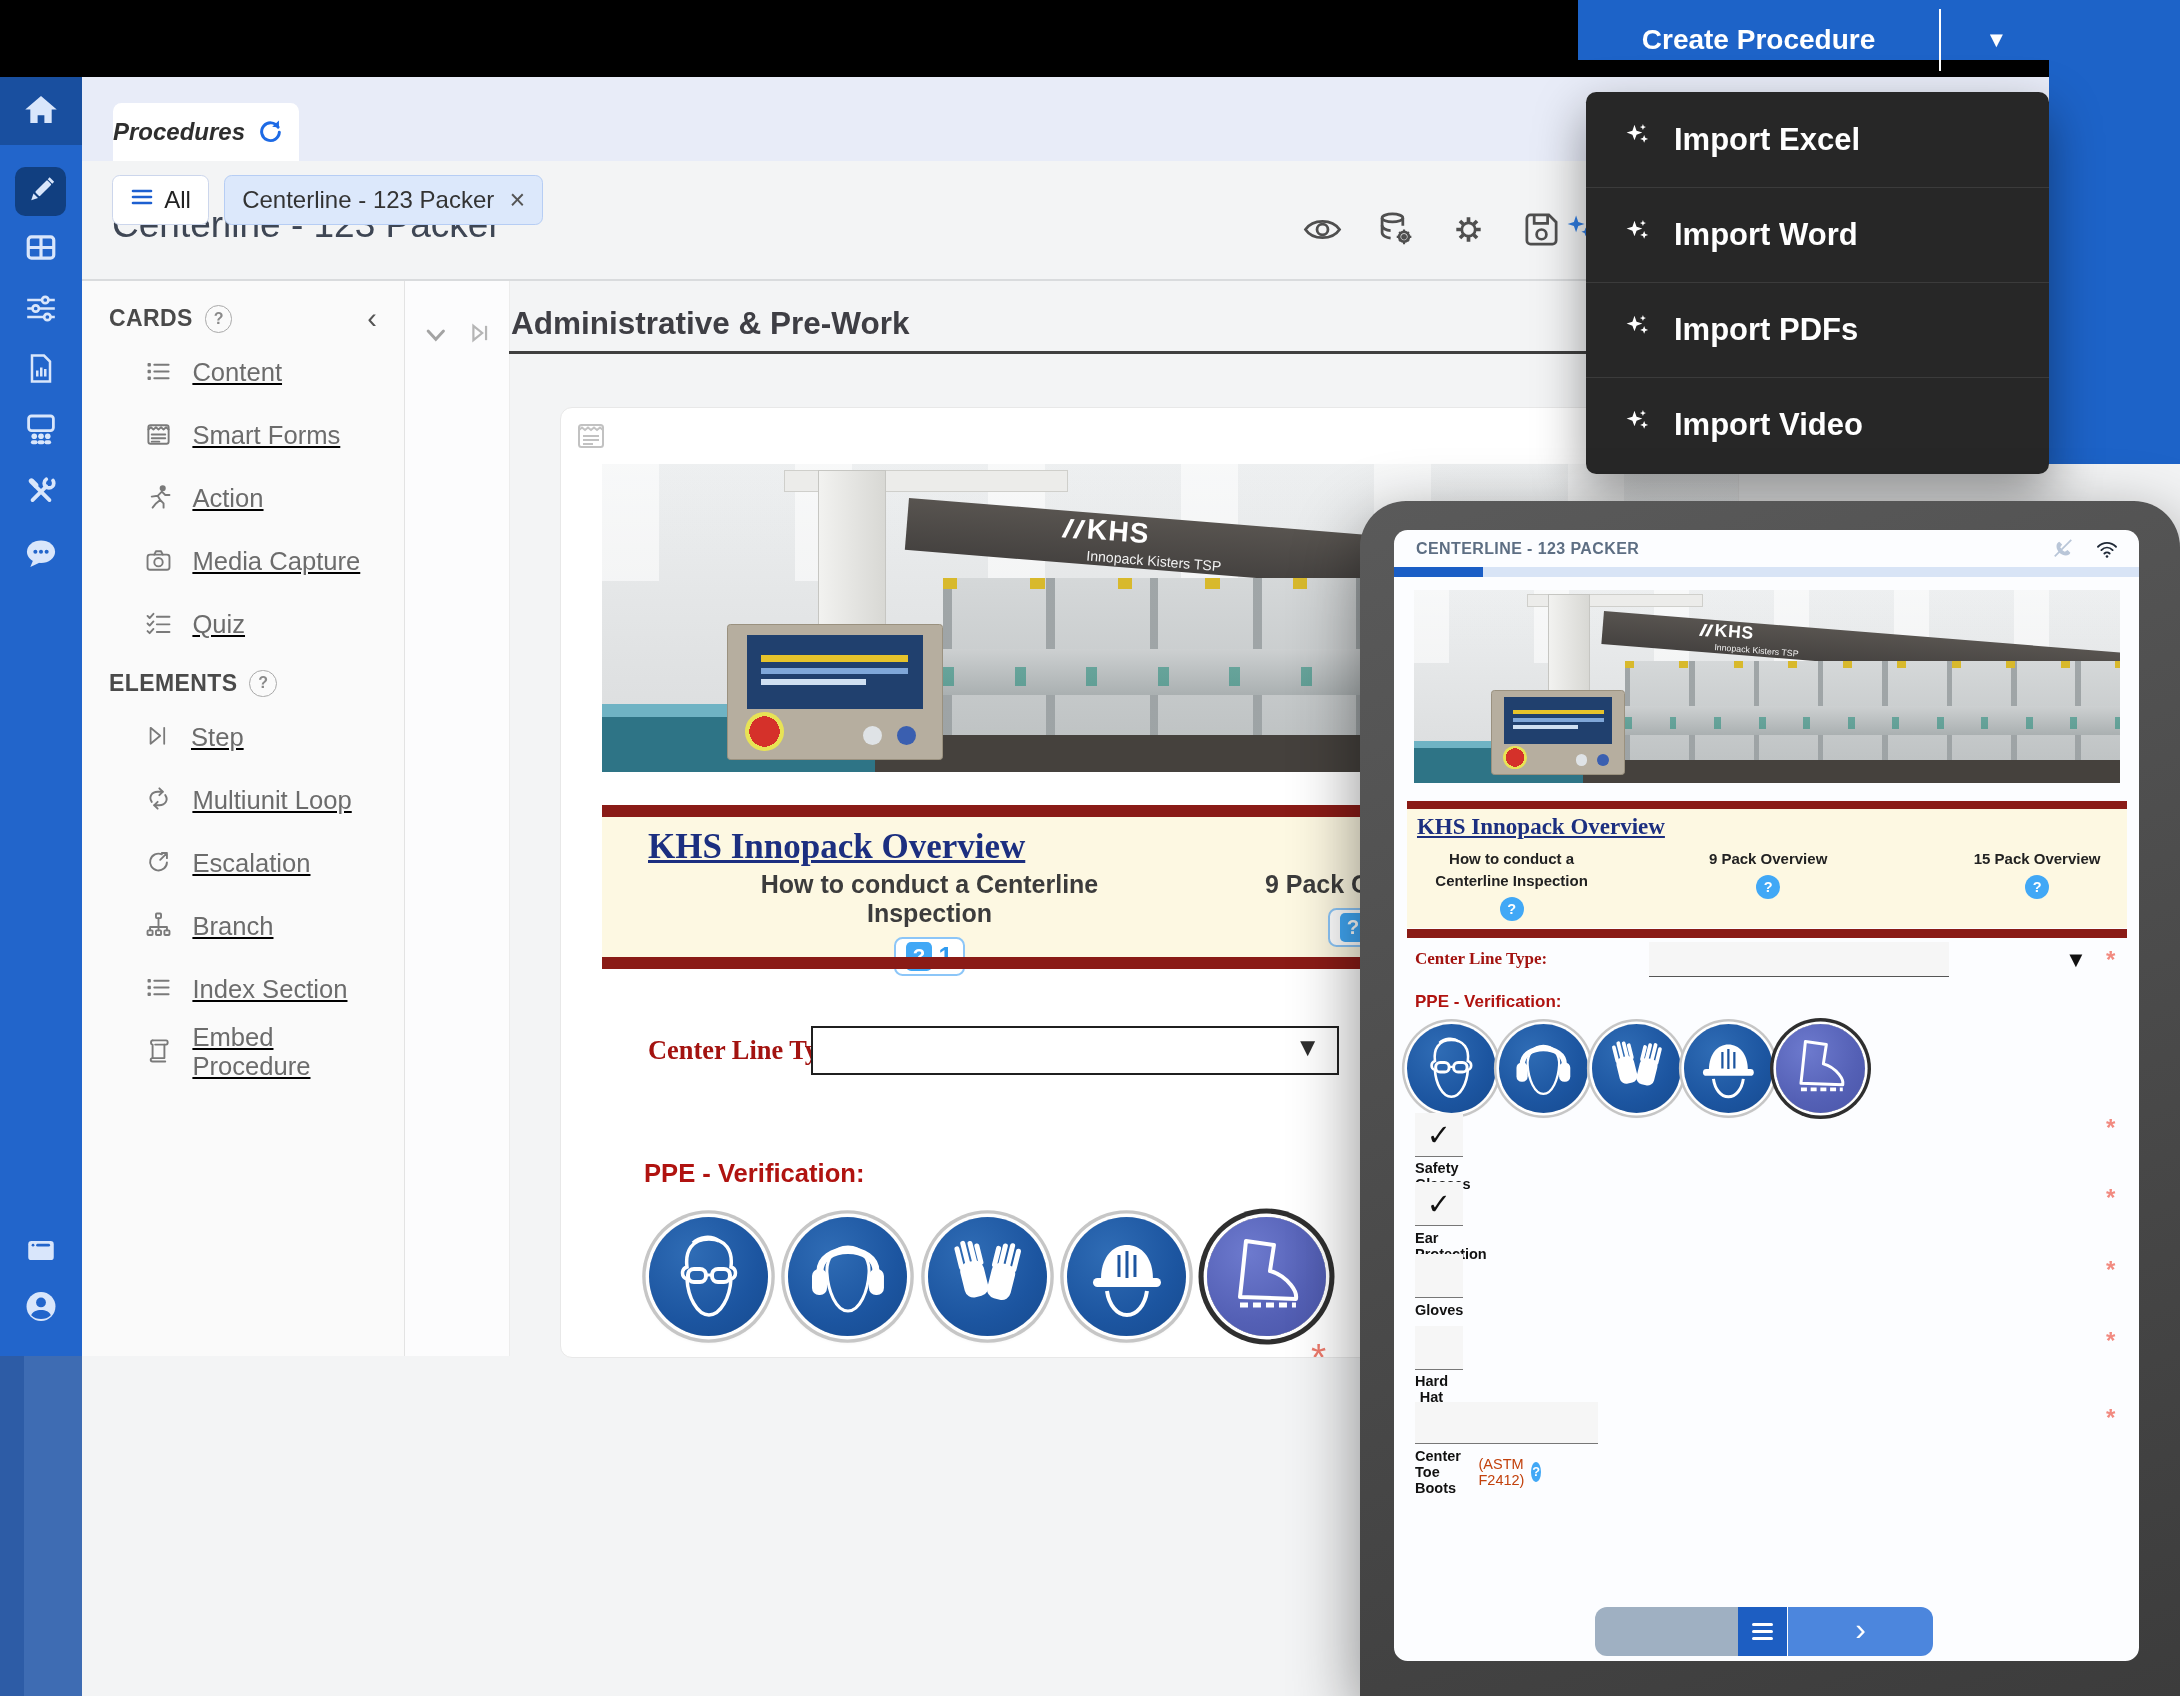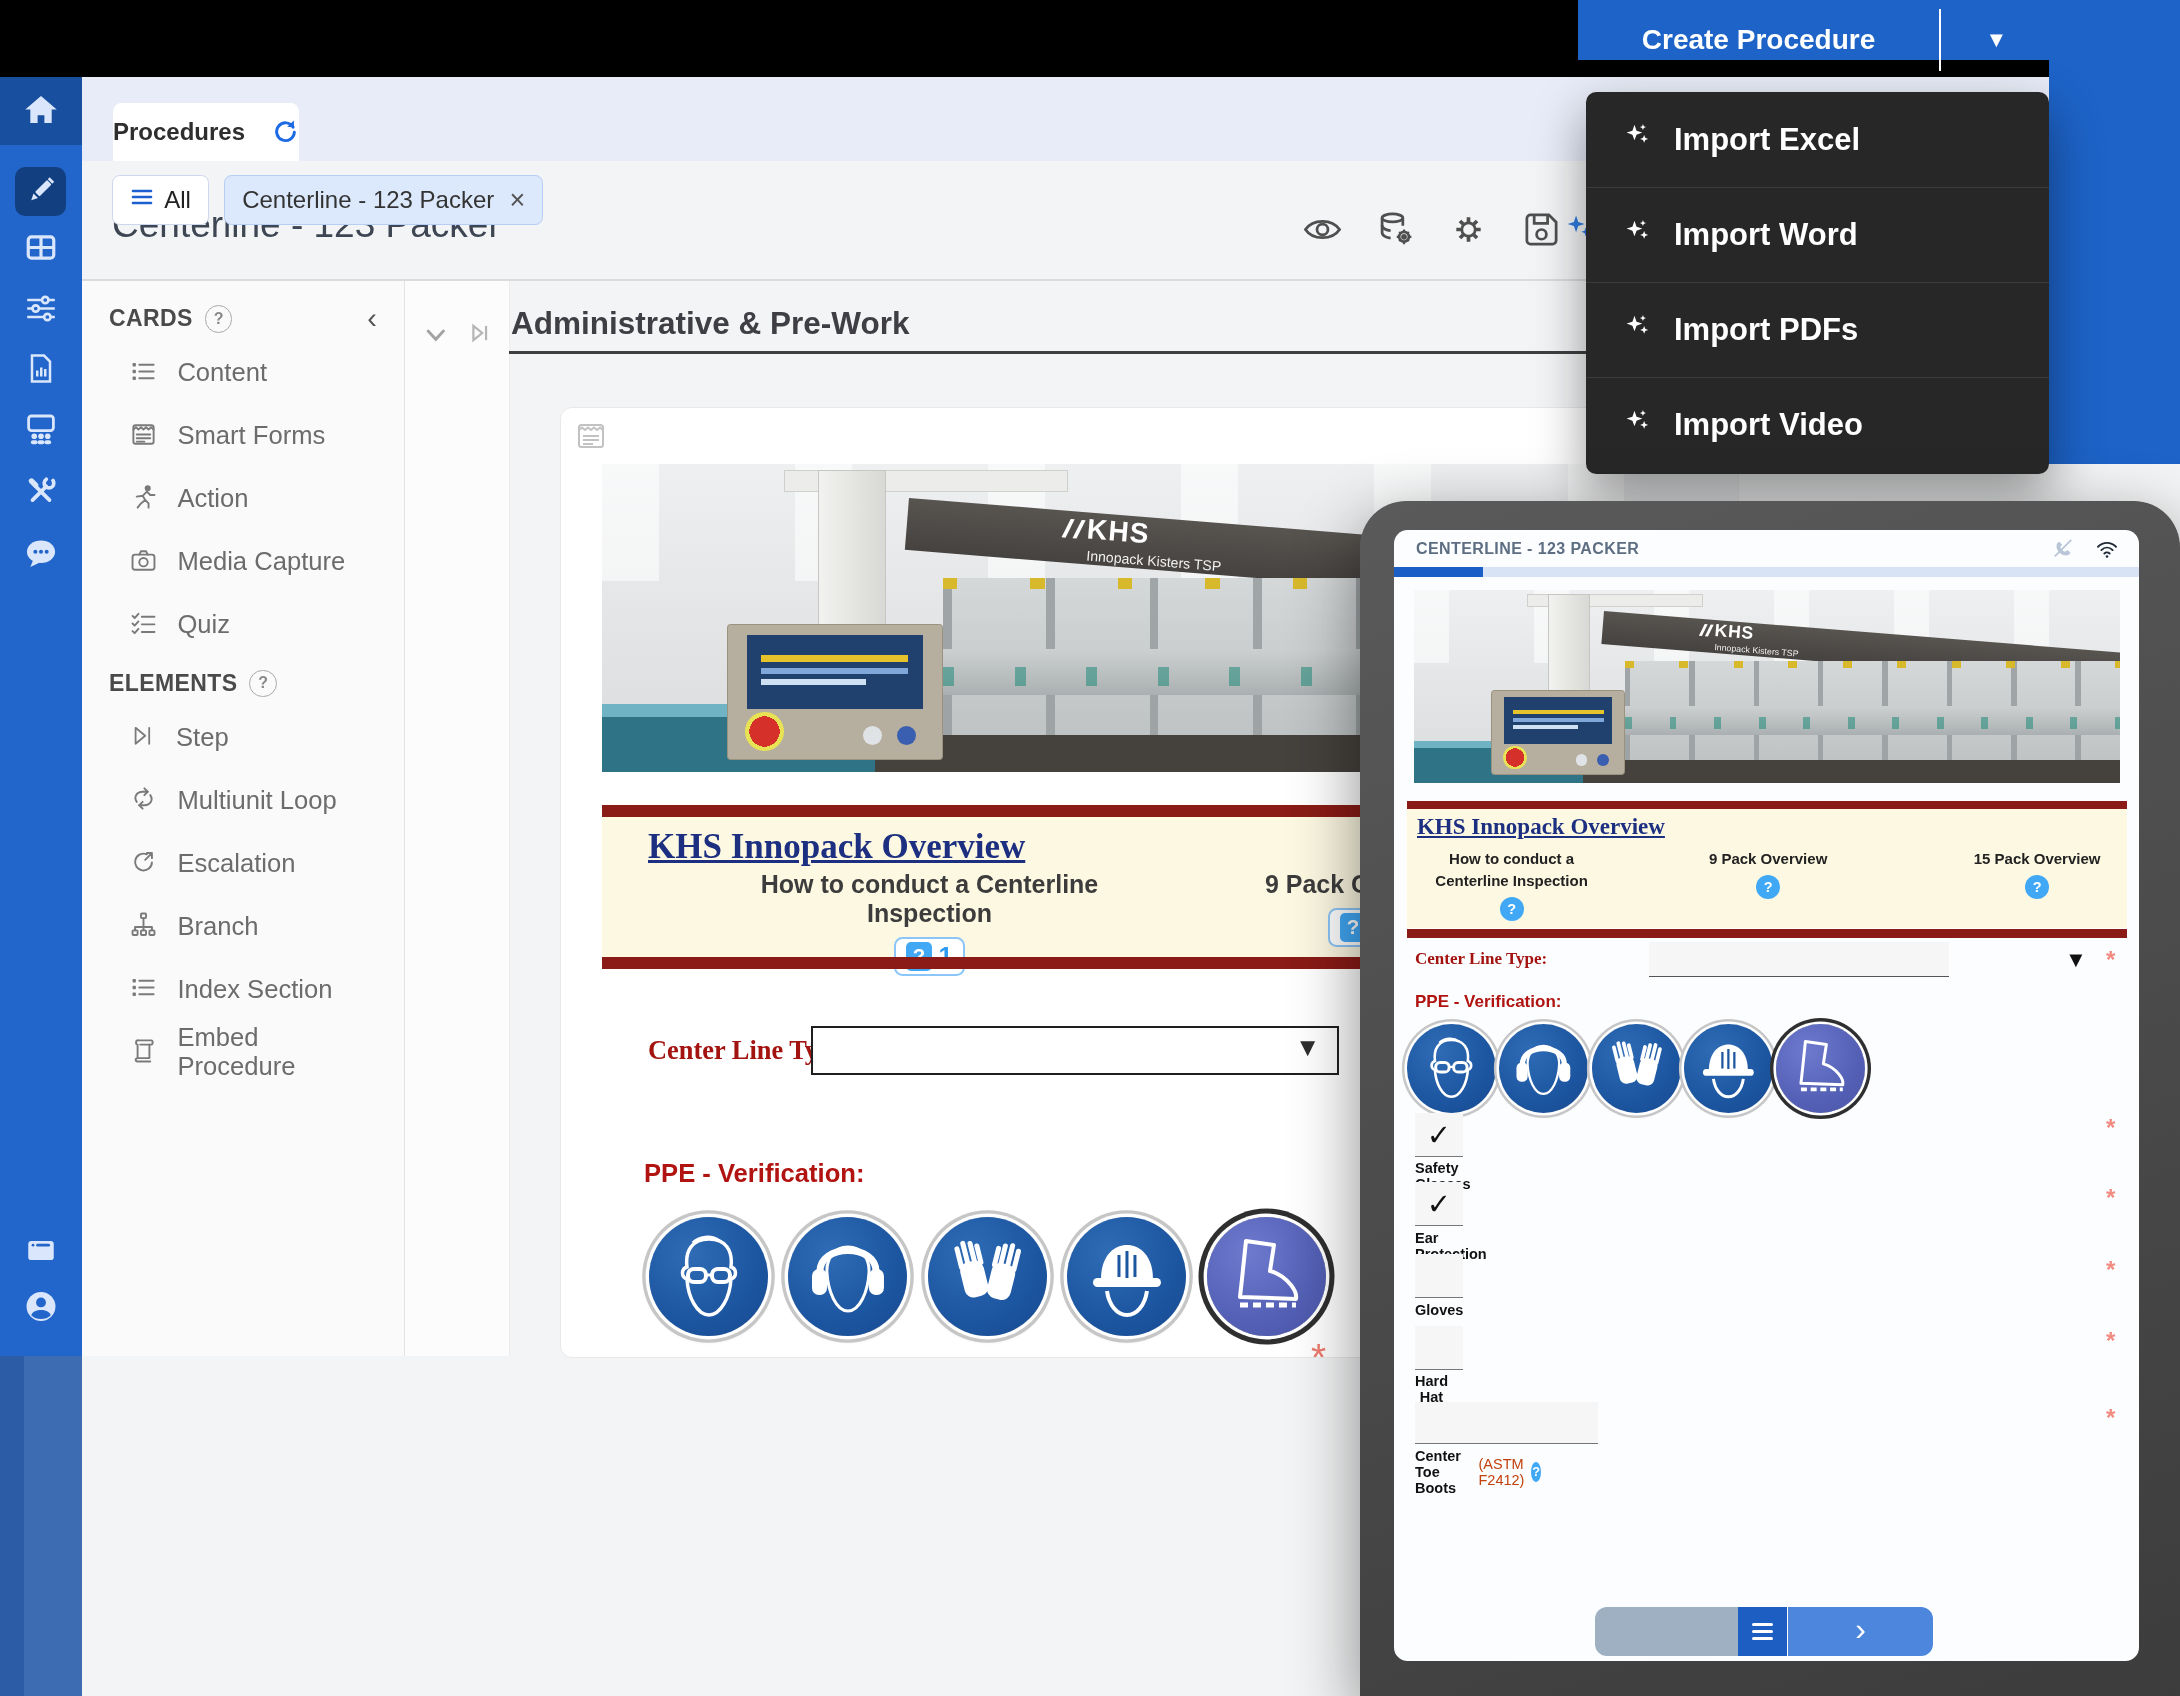--- a/index.html
+++ b/index.html
@@ -1,40 +1,40 @@
 <!DOCTYPE html>
 <html style="font-size:13.6px"><head>
 <meta charset="utf-8">
 <style>
   html,body{margin:0;padding:0;background:#f3f4f5;font-family:"Liberation Sans",sans-serif;}
   #stage{position:relative;width:2181px;height:1697px;overflow:hidden;background:#f3f4f5;}
   .abs{position:absolute;}
   
   #topbar-black{left:0;top:0;width:2181px;height:77px;background:#000;z-index:4;}
   #tabstrip{left:82px;top:77px;width:2099px;height:84px;background:#e8ecf8;z-index:1;}
-  #procedures-tab{left:113px;top:103px;width:186px;height:58px;background:#fff;border-radius:8.5px 8.5px 0 0;display:flex;align-items:center;justify-content:space-between;gap:12px;z-index:3;}
+  #procedures-tab{left:113px;top:103px;width:186px;height:58px;background:#fff;border-radius:8.5px 8.5px 0 0;display:flex;align-items:center;justify-content:flex-start;gap:12px;z-index:3;font-style:italic;}
   #procedures-tab .lbl{font-size:24px;font-weight:bold;color:#2e2e2e;}
   #chip-row{left:112px;top:175px;display:flex;gap:15.3px;z-index:3;}
   .chip{height:48px;border-radius:7.7px;display:flex;align-items:center;gap:10.2px;padding:0 17px;font-size:24px;}
   #chip-all{background:#fff;border:1.7px solid #ccd6ec;color:#222;}
   #chip-filter{background:#dce8fb;border:1.7px solid #b6cdf4;color:#333;}
   #chip-filter .x{font-size:27px;color:#555;margin-left:5.1px;}
   #page-title{left:112px;top:204px;font-size:37px;color:#3e4654;z-index:1;}
   #toolbar-icons{left:1303px;top:210px;display:flex;gap:34px;z-index:1;}
   #toolbar-icons .tico{width:39px;height:39px;}
   #ai-sparkle{left:1564px;top:213px;z-index:2;}
   #title-divider{left:82px;top:279px;width:2099px;height:1.7px;background:#d9dbdd;z-index:1;}
   
   #cards-panel{left:82px;top:281px;width:323px;height:1075px;background:#fafafa;border-right:1.7px solid #e3e3e3;z-index:2;box-sizing:border-box;}
   .panel-head{display:flex;align-items:center;gap:12px;padding:24px 22px 8.5px 27px;}
   .panel-head .htxt{font-size:23px;font-weight:bold;color:#4a4a4a;letter-spacing:0.4px;}
   .help-circ{width:25.6px;height:25.6px;border:1.7px solid #a9a9a9;border-radius:50%;color:#8a8a8a;font-size:16px;display:flex;align-items:center;justify-content:center;font-weight:bold;}
   .panel-head .spacer{flex:1;}
   #collapse-chevron{font-size:29px;color:#555;line-height:25.6px;margin-right:5.1px;}
-  .panel-list{padding-left:48px;}
+  .panel-list{padding-left:63px;text-decoration:underline;}
   .panel-item{min-height:63px;display:flex;align-items:center;gap:20.4px;cursor:grab;}
   .panel-item .pi-label{font-size:25.6px;color:#6c6c6c;width:179px;line-height:1.15;}
   .panel-item svg{flex:0 0 auto;}
   
   #narrow-col{left:405px;top:281px;width:105px;height:1075px;background:#fcfcfd;border-right:0.9px solid #ececec;z-index:1;display:flex;justify-content:center;gap:20.4px;padding-top:41px;box-sizing:border-box;}
   #section-title{left:511px;top:305px;font-size:31.5px;font-weight:600;color:#3e3e44;z-index:1;}
   #section-rule{left:509px;top:351px;width:1540px;height:2.6px;background:#3f3f3f;z-index:1;}
   #main-card{left:560px;top:407px;width:1177px;height:949px;background:#fff;border:0.9px solid #e8e8e8;border-radius:12px;overflow:hidden;z-index:2;}
   #card-icon{left:13.6px;top:12px;}
   #photo-main{left:41px;top:56px;width:1136px;height:308px;}

